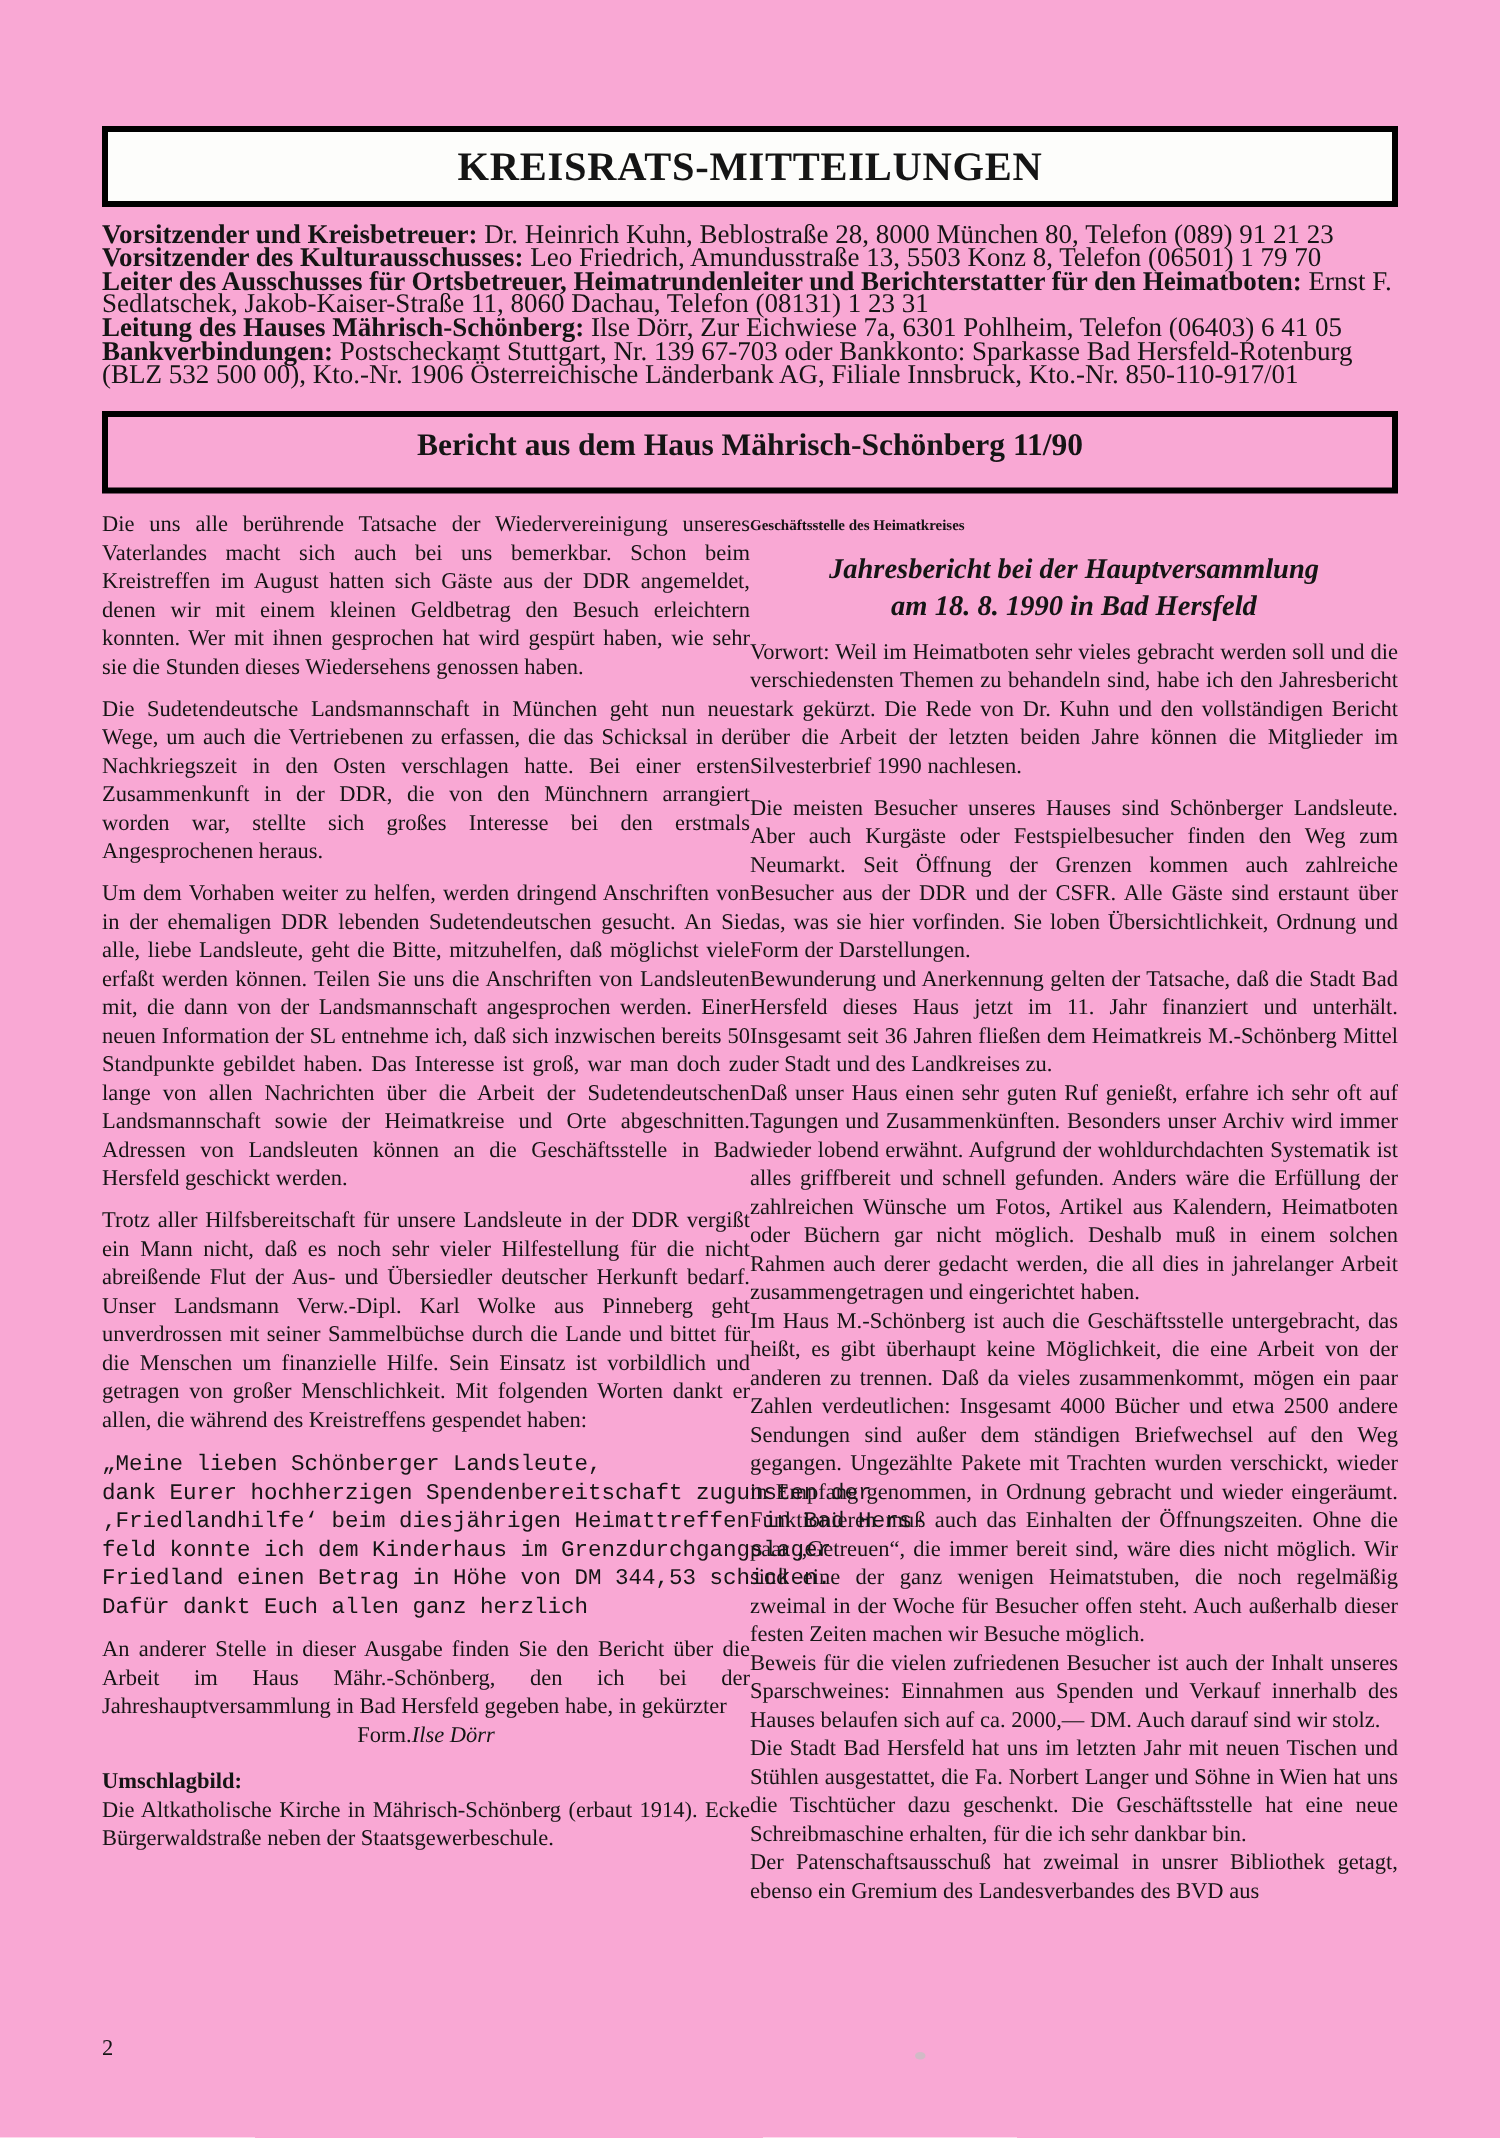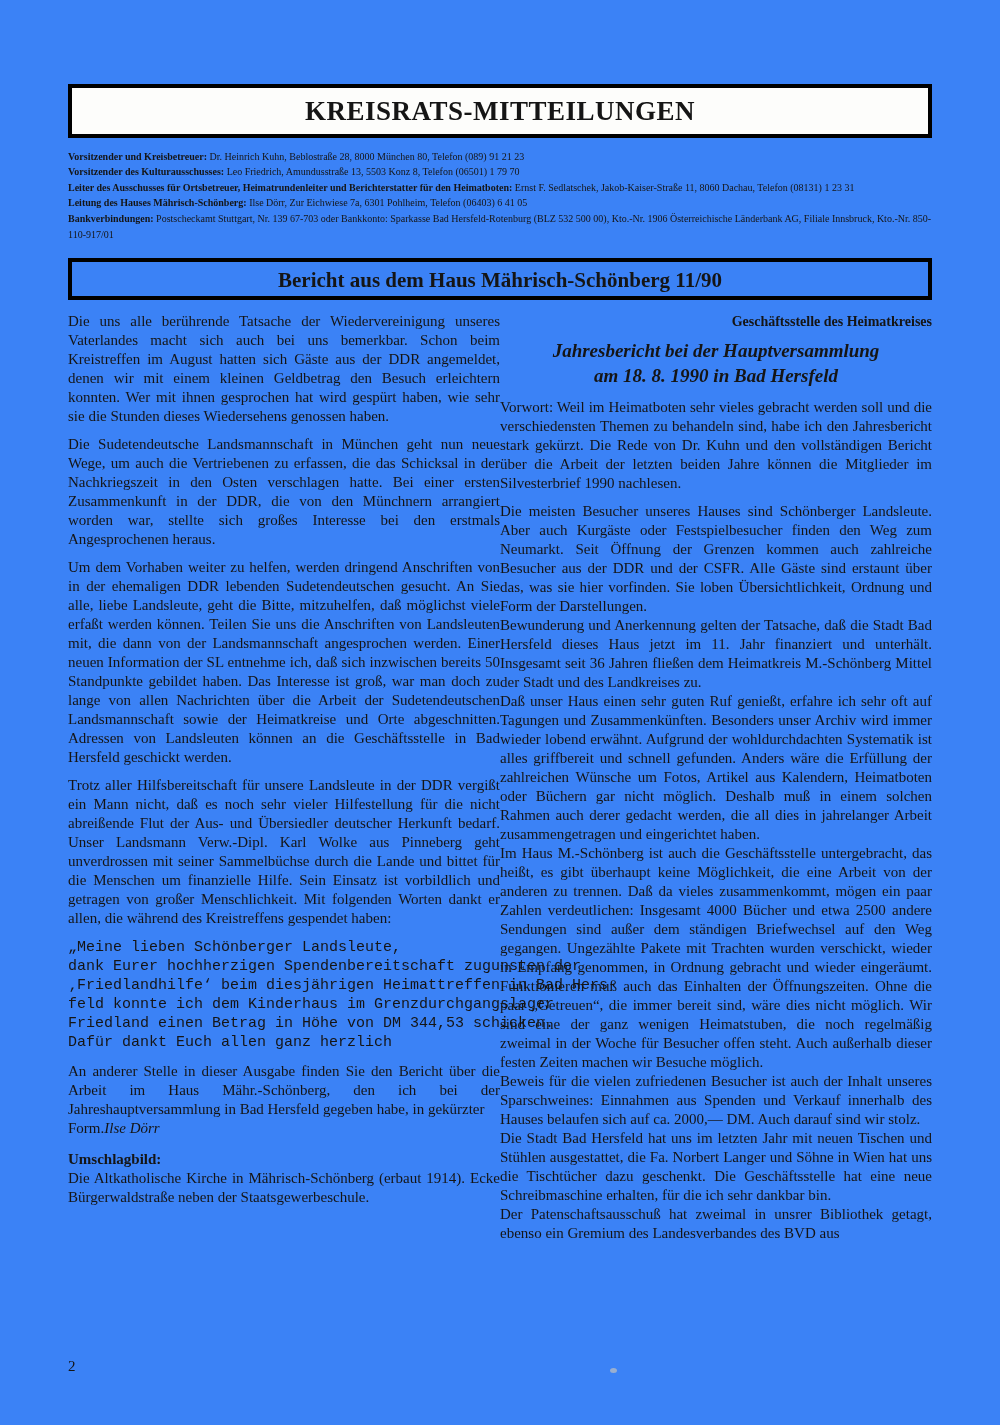--- a/index.html
+++ b/index.html
@@ -1,18 +1,18 @@
 <!DOCTYPE html>
 <html lang="de"><head>
 <meta charset="utf-8">
 <style>
   html, body { margin: 0; padding: 0; background: #ffffff; }
   .page {
     width: 1000px; height: 1425px;
-    background: #3b82f6;
+    background: #f9a8d4;
     position: relative;
     box-sizing: border-box;
     padding: 84px 68px 0 68px;
     font-family: "Liberation Serif", serif;
     color: #151515;
     overflow: hidden;
   }
   .title-box {
     border: 4px solid #000;
     text-align: center;
@@ -21,30 +21,30 @@
   }
   .masthead-title {
     margin: 0;
     font-size: 27px;
     font-weight: bold;
     letter-spacing: 0.5px;
     line-height: 1.1;
   }
   .officers {
     margin-top: 11px;
-    font-size: 10px;
+    font-size: 18px;
     line-height: 15.6px;
   }
   .officer { margin: 0; }
   .officer strong { font-weight: bold; }
   .section-box {
     margin-top: 16px;
     border: 4px solid #000;
     text-align: center;
-    padding: 6px 0 4px 0;
+    padding: 6px 0 17px 0;
   }
   .section-title {
     margin: 0;
     font-size: 21px;
     font-weight: bold;
     line-height: 1.15;
   }
   .columns {
     display: flex;
     margin-top: 12px;
@@ -52,39 +52,39 @@
     line-height: 19px;
   }
   .col { flex: 1; min-width: 0; }
   p.just {
     text-align: justify;
     margin: 0 0 9px 0;
   }
   .col-right p.just { margin: 0; }
   .col-right p.gap-after { margin-bottom: 9px; }
   .kicker {
-    text-align: right;
+    text-align: left;
     font-weight: bold;
-    font-size: 14px;
+    font-size: 10px;
     margin: 0 0 7px 0;
   }
   .report-heading {
     text-align: center;
     font-size: 19px;
     font-weight: bold;
     line-height: 1.32;
     margin: 0 0 9px 0;
     font-style: italic;
   }
   .quote { margin: 10px 0 10px 0; font-family: Liberation Mono, monospace; }
   .quote-line { white-space: nowrap; }
   .closing-body { text-align: justify; margin: 0; }
   .closing-line {
     display: flex;
-    justify-content: flex-start;
+    justify-content: center;
     align-items: baseline;
     margin-bottom: 9px;
   }
   .signature { font-style: italic; }
   .cover-heading { font-weight: bold; margin: 12px 0 0 0; }
   .cover-body { text-align: justify; margin: 0; }
   .cover-sender { margin: 0; }
   .page-number {
     position: absolute;
     left: 68px;

